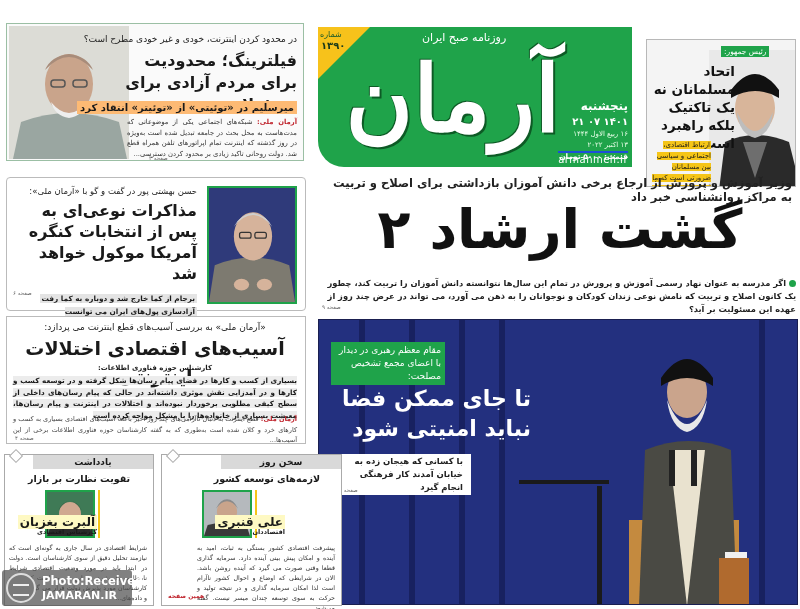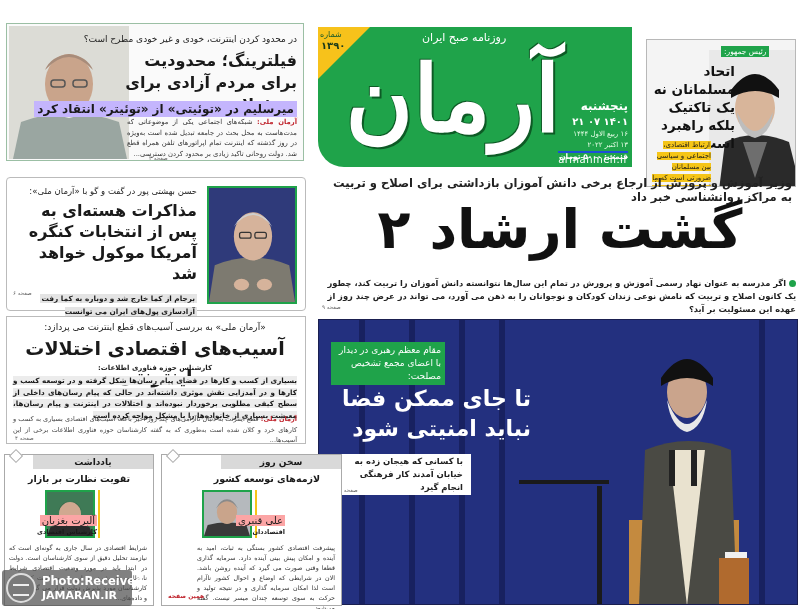--- a/index.html
+++ b/index.html
@@ -28,21 +28,21 @@
   .pres-kicker { position: absolute; right: 104px; top: 6px; background: #1fa34a; color: #fff; font-size: 7.5px; padding: 1px 3px; right: auto; left: 74px; }
   .pres-title { position: absolute; left: 4px; top: 22px; width: 84px; font-size: 13.5px; font-weight: bold; line-height: 18px; text-align: right; color: #111; }
   .pres-highlight { position: absolute; left: 4px; top: 100px; width: 60px; font-size: 7px; line-height: 11px; text-align: right; }
   .pres-highlight span { background: #f5c518; padding: 0 1px; }
 
   
   .filter-box { left: 6px; top: 23px; width: 298px; height: 138px; border: 1px solid #9bbfa4; background: #fafafa; }
   .filter-photo { position: absolute; left: 2px; top: 2px; width: 120px; height: 133px; }
   .filter-kicker { position: absolute; right: 6px; top: 10px; font-size: 9px; color: #222; }
   .filter-title { position: absolute; right: 6px; top: 26px; width: 190px; font-size: 16px; font-weight: bold; line-height: 22px; text-align: right; }
-  .filter-sub { position: absolute; right: 6px; top: 77px; background: #c4b5fd; font-size: 12px; font-weight: bold; padding: 1px 3px; }
+  .filter-sub { position: absolute; right: 6px; top: 77px; background: #fdba74; font-size: 10px; font-weight: bold; padding: 1px 3px; }
   .filter-body { position: absolute; right: 6px; top: 93px; width: 170px; font-size: 6.8px; line-height: 10.5px; color: #333; text-align: justify; }
   .red { color: #c0262f; font-weight: bold; }
   .filter-page { position: absolute; left: 142px; top: 131px; font-size: 5.5px; color: #666; }
 
   
   .hl-kicker { left: 322px; top: 176px; width: 470px; font-size: 11.5px; font-weight: bold; text-align: right; color: #222; }
   .hl-main { left: 322px; top: 196px; width: 476px; font-size: 54px; font-weight: bold; text-align: center; letter-spacing: 2px; line-height: 68px; color: #111; }
   .hl-body { left: 322px; top: 277px; width: 474px; font-size: 8.3px; font-weight: bold; line-height: 13px; text-align: right; color: #222; }
   .green-dot { display: inline-block; width: 7px; height: 7px; border-radius: 50%; background: #1fa34a; margin-left: 3px; vertical-align: middle; }
   .hl-page { left: 322px; top: 304px; font-size: 5.5px; color: #666; }
@@ -78,21 +78,21 @@
 
   
   .col-box { top: 454px; height: 152px; border: 1px solid #aaa; background: #fff; }
   .col-a { left: 161px; width: 181px; }
   .col-b { left: 4px; width: 150px; }
   .col-head { position: absolute; right: 0; top: 0; width: 120px; height: 14px; background: #d9d9d9; text-align: center; font-size: 9px; font-weight: bold; line-height: 14px; }
   .col-diamond { position: absolute; left: 6px; top: -4px; width: 10px; height: 10px; background: #fff; border: 1px solid #aaa; transform: rotate(45deg); }
   .col-title { position: absolute; right: 0; top: 18px; width: 148px; text-align: center; font-size: 9.5px; font-weight: bold; }
   .col-photo { position: absolute; left: 40px; top: 35px; width: 50px; height: 48px; border: 2px solid #1fa34a; background: #9aa0a6; overflow: hidden; }
   .col-bar { position: absolute; left: 93px; top: 35px; width: 2px; height: 48px; background: #f5c518; }
-  .col-author { position: absolute; right: 56px; top: 60px; background: #fca5a5; font-size: 10px; font-weight: normal; padding: 0 2px; }
+  .col-author { position: absolute; right: 56px; top: 60px; background: #fef9c3; font-size: 12px; font-weight: bold; padding: 0 2px; }
   .col-role { position: absolute; right: 56px; top: 73px; font-size: 6.5px; font-weight: bold; }
   .col-body { position: absolute; right: 6px; top: 88px; width: 138px; font-size: 6.3px; line-height: 10px; color: #333; text-align: justify; }
   .col-page { position: absolute; left: 6px; top: 137px; font-size: 6px; color: #c0262f; font-weight: bold; }
 
   
   .watermark { left: 2px; top: 570px; width: 130px; height: 36px; background: rgba(80,80,80,0.72); border-radius: 3px; direction: ltr; }
   .wm-logo { position: absolute; left: 4px; top: 3px; width: 30px; height: 30px; border-radius: 50%; border: 2px solid #ddd; background: #7a7a7a; }
   .wm-logo::after { content: ""; position: absolute; left: 5px; top: 9px; width: 16px; height: 8px; border-bottom: 2px solid #eee; border-top: 2px solid #eee; }
   .wm-text1 { position: absolute; left: 40px; top: 4px; font-size: 11.5px; color: #fff; font-weight: bold; }
   .wm-text2 { position: absolute; left: 40px; top: 19px; font-size: 11px; color: #fff; font-weight: bold; }
@@ -163,21 +163,21 @@
     <rect width="90" height="118" fill="#2f3a7a"></rect>
     <path d="M0 118 L6 80 Q45 64 84 80 L90 118 Z" fill="#7d7a70"></path>
     <ellipse cx="46" cy="50" rx="20" ry="25" fill="#d6b39b"></ellipse>
     <path d="M26 40 Q46 16 66 40 Q60 28 46 26 Q32 28 26 40 Z" fill="#cfcfcf"></path>
     <rect x="32" y="46" width="12" height="6" rx="2" fill="none" stroke="#333" stroke-width="1.3"></rect>
     <rect x="48" y="46" width="12" height="6" rx="2" fill="none" stroke="#333" stroke-width="1.3"></rect>
     <ellipse cx="34" cy="100" rx="8" ry="6" fill="#d6b39b"></ellipse>
     <ellipse cx="58" cy="100" rx="8" ry="6" fill="#d6b39b"></ellipse>
   </svg>
   <div class="nuke-kicker">حسن بهشتی پور در گفت و گو با «آرمان ملی»:</div>
-  <div class="nuke-title">مذاکرات هسته‌ای به پس از انتخابات کنگره آمریکا موکول خواهد شد</div>
+  <div class="nuke-title">مذاکرات نوعی‌ای به پس از انتخابات کنگره آمریکا موکول خواهد شد</div>
   <div class="nuke-sub1"><span class="tagline-gray">برجام از کما خارج شد و دوباره به کما رفت</span></div>
   <div class="nuke-sub2"><span class="tagline-gray">آزادسازی پول‌های ایران می توانست نشانه خوبی برای از سرگیری مذاکرات باشد</span></div>
   <span class="nuke-page">صفحه ۶</span>
 </div>
 
 <div class="abs inet-box">
   <div class="inet-kicker">«آرمان ملی» به بررسی آسیب‌های قطع اینترنت می پردازد:</div>
   <div class="inet-title">آسیب‌های اقتصادی اختلالات اینترنتی</div>
   <div class="inet-label">کارشناس حوزه فناوری اطلاعات:</div>
   <div class="inet-body"><span>بسیاری از کسب و کارها در فضای پیام رسان‌ها شکل گرفته و در توسعه کسب و کارها و در آمدزایی نقش موثری داشته‌اند در حالی که پیام رسان‌های داخلی از سطح کیفی مطلوبی برخوردار نبوده‌اند و اختلالات در اینترنت و پیام رسان‌ها، معیشت بسیاری از خانواده‌ها را با مشکل مواجه کرده است</span></div>

